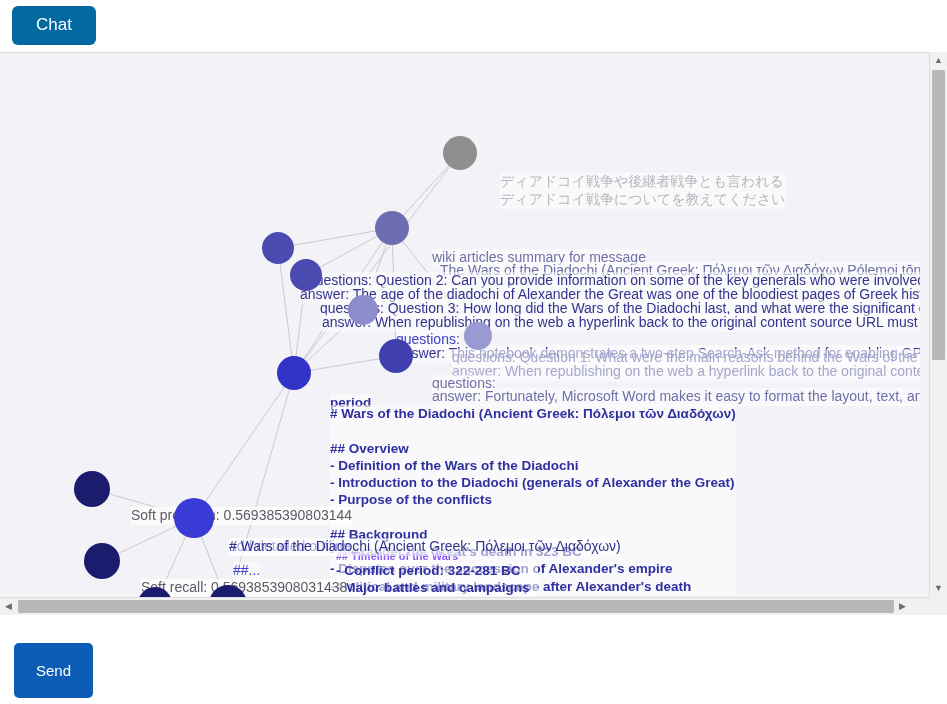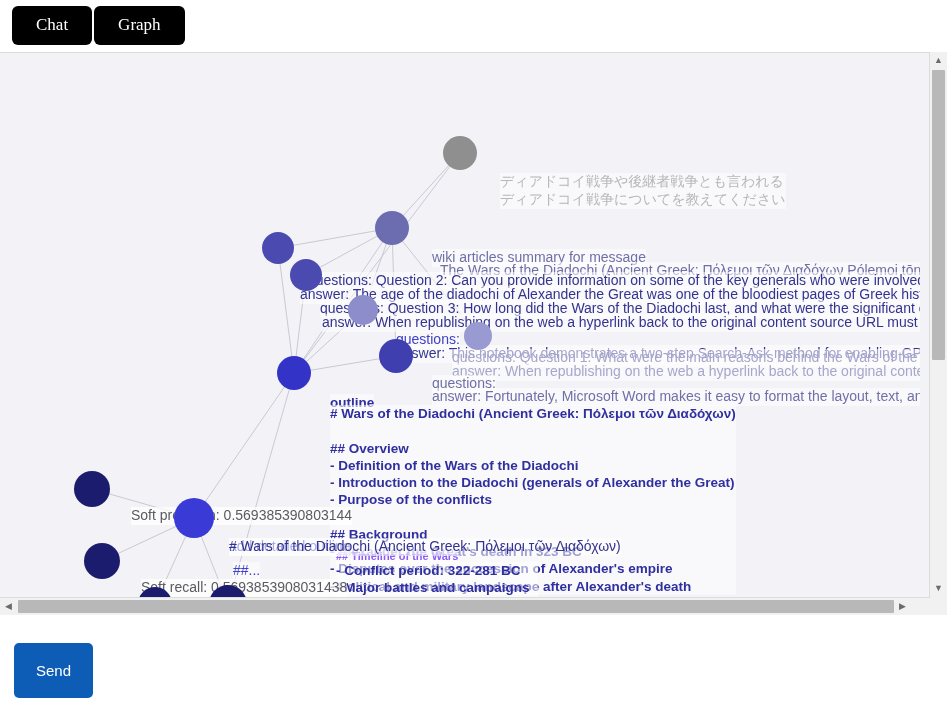--- a/index.html
+++ b/index.html
@@ -10,25 +10,25 @@
     overflow: hidden;
   }
   #app { position: relative; width: 947px; height: 704px; }
 
   
   .tabbar {
     position: absolute; left: 12px; top: 6px;
     display: flex; gap: 2px;
   }
   .tab {
-    background: #000000;
+    background: #0369a1;
     color: #ffffff;
     border: none;
     font-size: 17px;
-    font-family: Liberation Serif, serif;
+    font-family: Liberation Sans, sans-serif;
     padding: 10px 24px;
     border-radius: 6px;
     cursor: pointer;
     line-height: 1.1;
   }
 
   
   .graph-panel {
     position: absolute; left: 0px; top: 52px;
     width: 947px; height: 562px;
@@ -124,21 +124,20 @@
     font-family: "Liberation Sans", sans-serif;
   }
 </style>
 </head>
 <body>
 
 <div id="app">
 
   <div class="tabbar">
     <button class="tab">Chat</button>
-    <button class="tab">Graph</button>
   </div>
 
   <div class="graph-panel">
     <div class="graph-canvas" id="graph-canvas">
       <svg class="graph-svg" id="graph-svg" width="920" height="545">
           <line x1="460" y1="100" x2="392" y2="175" stroke="#c9c9d2" stroke-width="1"></line>
           <line x1="460" y1="100" x2="294" y2="320" stroke="#c9c9d2" stroke-width="1"></line>
           <line x1="392" y1="175" x2="278" y2="195" stroke="#c9c9d2" stroke-width="1"></line>
           <line x1="392" y1="175" x2="306" y2="222" stroke="#c9c9d2" stroke-width="1"></line>
           <line x1="392" y1="175" x2="363" y2="257" stroke="#c9c9d2" stroke-width="1"></line>
@@ -163,21 +162,21 @@
         <div class="glabel lbl-nav" style="left: 308px; top: 219px;">questions: Question 2: Can you provide information on some of the key generals who were involved in the Wars</div>
         <div class="glabel lbl-nav" style="left: 300px; top: 233px;">answer: The age of the diadochi of Alexander the Great was one of the bloodiest pages of Greek history</div>
         <div class="glabel lbl-nav" style="left: 320px; top: 247px;">questions: Question 3: How long did the Wars of the Diadochi last, and what were the significant events</div>
         <div class="glabel lbl-nav" style="left: 322px; top: 261px;">answer: When republishing on the web a hyperlink back to the original content source URL must be</div>
         <div class="glabel lbl-blue" style="left: 396px; top: 278px;">questions:</div>
         <div class="glabel lbl-nav" style="left: 396px; top: 292px;">answer: This notebook demonstrates a two-step Search-Ask method for enabling GPT to answer</div>
         <div class="glabel lbl-pale" style="left: 452px; top: 296px;">questions: Question 1: What were the main reasons behind the Wars of the Diadochi</div>
         <div class="glabel lbl-pale" style="left: 452px; top: 310px;">answer: When republishing on the web a hyperlink back to the original content</div>
         <div class="glabel lbl-mid" style="left: 432px; top: 322px;">questions:</div>
         <div class="glabel lbl-mid" style="left: 432px; top: 335px;">answer: Fortunately, Microsoft Word makes it easy to format the layout, text, and design</div>
-        <div class="glabel lbl-dark" style="left: 330px; top: 341px;">outline</div>
+        <div class="glabel lbl-dark" style="left: 330px; top: 341px;">period</div>
         <div class="glabel lbl-dark" style="left: 330px; top: 352px;"># Wars of the Diadochi (Ancient Greek: Πόλεμοι τῶν Διαδόχων)
 
 ## Overview
 - Definition of the Wars of the Diadochi
 - Introduction to the Diadochi (generals of Alexander the Great)
 - Purpose of the conflicts
 
 ## Background
 - Alexander the Great's death in 323 BC
 - Disputes over the succession of Alexander's empire

